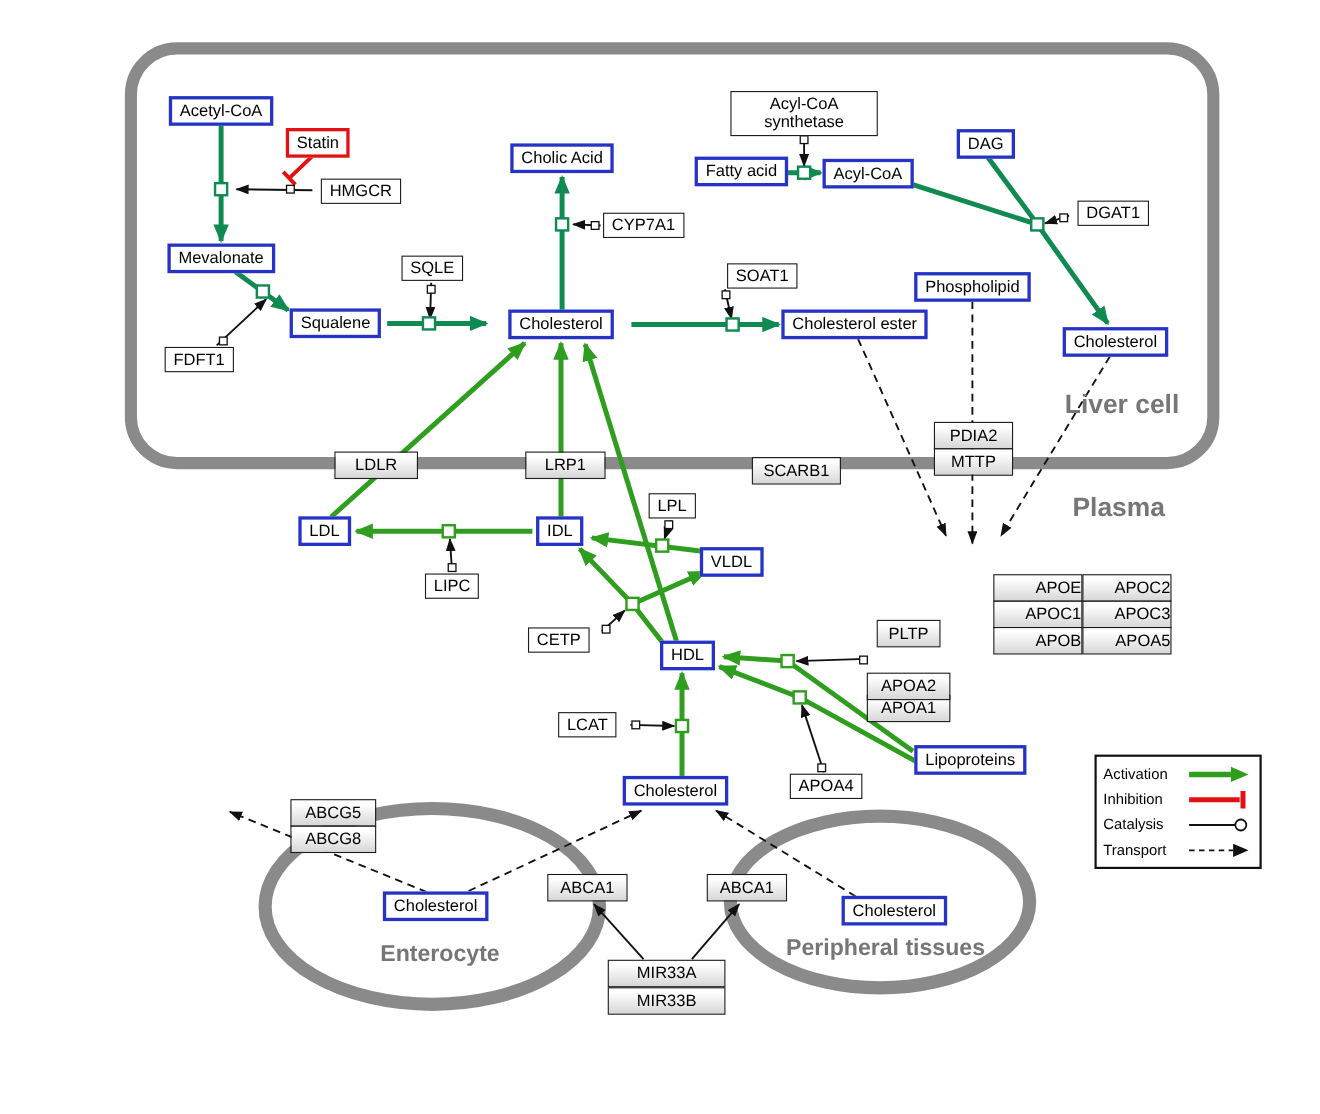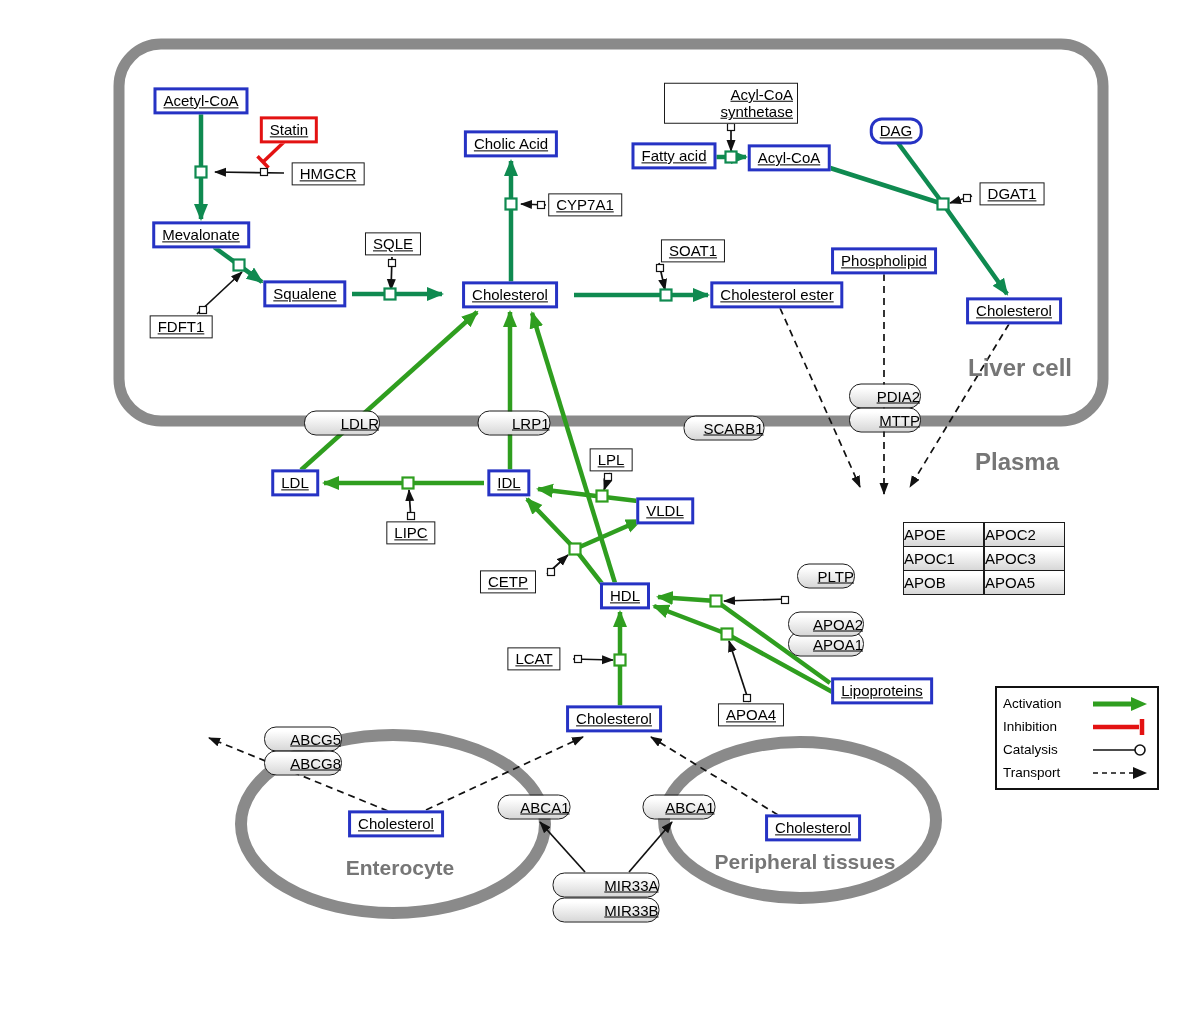--- a/index.html
+++ b/index.html
@@ -1,36 +1,36 @@
 <!DOCTYPE html>
 <html><head>
 <meta charset="utf-8">
 <style>
   html,body{margin:0;padding:0;background:#ffffff;}
   .canvas{position:relative;width:1200px;height:1013px;background:#fff;
           font-family:"Liberation Sans",sans-serif;overflow:hidden;}
   svg.edges{position:absolute;left:0;top:0;z-index:1;}
   .box{position:absolute;transform:translate(-50%,-50%);background:#fff;
        border:1px solid #1b1b1b;padding:2px 7px;font-size:15px;color:#000;
-       white-space:nowrap;text-align:right;z-index:2;line-height:1.15;text-decoration:underline;}
+       white-space:nowrap;text-align:center;z-index:2;line-height:1.15;}
   .box.blue{border:3px solid #2633c4;}
   .box.red{border:3px solid #e31212;}
   .box.gray{background:linear-gradient(#ffffff 15%,#d7d7d7);}
-  .box.cell{padding:0;height:25px;line-height:24px;box-sizing:border-box;border-radius:12px;}
+  .box.cell{padding:0;height:25px;line-height:24px;box-sizing:border-box;}
   .box.multiline{white-space:normal;width:124px;padding:2px 4px;}
   .region-label{position:absolute;transform:translate(-50%,-50%);color:#767676;
        font-weight:bold;z-index:2;white-space:nowrap;}
   .region-label.big{font-size:24px;}
   .region-label.small{font-size:21px;}
   .apo-table{position:absolute;left:903px;top:523px;display:grid;
        grid-template-columns:81px 81px;z-index:2;}
   .apo-cell{border:1px solid #1b1b1b;background:linear-gradient(#ffffff 15%,#d7d7d7);
-       height:25px;line-height:23px;text-align:left;font-size:15px;
+       height:25px;line-height:23px;text-align:right;font-size:15px;
        box-sizing:border-box;margin-top:-1px;}
-  .legend{position:absolute;left:995px;top:686px;width:164px;height:104px;
+  .legend{position:absolute;left:995px;top:686px;width:152px;height:104px;
        border:2px solid #111;background:#fff;z-index:2;display:flex;
        flex-direction:column;justify-content:space-around;padding:4px 6px;
        box-sizing:border-box;}
   .legend-row{display:flex;justify-content:space-between;align-items:center;
        font-size:13.5px;color:#000;}
 </style>
 </head>
 <body>
 
 <div class="canvas">
@@ -157,21 +157,21 @@
   <div class="box blue" style="left:305px;top:294px;">Squalene</div>
   <div class="box" style="left:393px;top:244px;">SQLE</div>
   <div class="box blue" style="left:511px;top:144px;">Cholic Acid</div>
   <div class="box" style="left:585px;top:205px;">CYP7A1</div>
   <div class="box blue" style="left:510px;top:295px;">Cholesterol</div>
   <div class="box" style="left:693px;top:251px;">SOAT1</div>
   <div class="box blue" style="left:777px;top:295px;">Cholesterol ester</div>
   <div class="box multiline" style="left:731px;top:103px;">Acyl-CoA synthetase</div>
   <div class="box blue" style="left:674px;top:156px;">Fatty acid</div>
   <div class="box blue" style="left:789px;top:158px;">Acyl-CoA</div>
-  <div class="box blue" style="left:896px;top:131px;border-radius:12px;">DAG</div>
+  <div class="box blue" style="left:896px;top:131px;">DAG</div>
   <div class="box" style="left:1012px;top:194px;">DGAT1</div>
   <div class="box blue" style="left:884px;top:261px;">Phospholipid</div>
   <div class="box blue" style="left:1014px;top:311px;">Cholesterol</div>
 
   <div class="box gray cell" style="left:342px;top:423px;width:76px;">LDLR</div>
   <div class="box gray cell" style="left:514px;top:423px;width:73px;">LRP1</div>
   <div class="box gray cell" style="left:724px;top:428px;width:81px;">SCARB1</div>
   <div class="box gray cell" style="left:885px;top:396px;width:72px;">PDIA2</div>
   <div class="box gray cell" style="left:885px;top:420px;width:72px;">MTTP</div>
 

